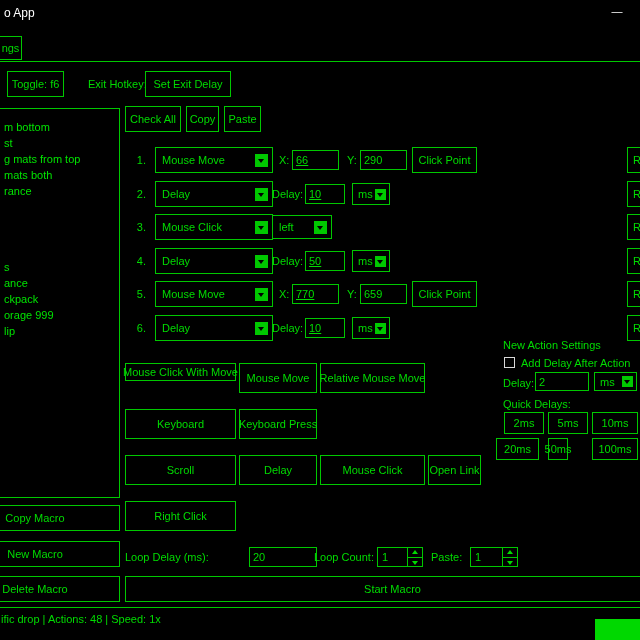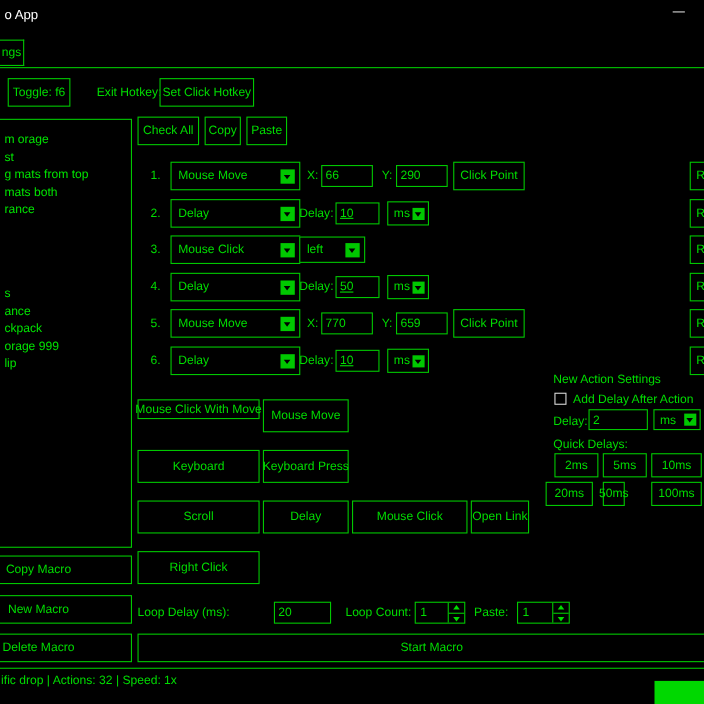--- a/index.html
+++ b/index.html
@@ -42,21 +42,21 @@
   .spin-dn::after {
     content:""; position:absolute; left:4px; top:3px;
     border-left:3px solid transparent; border-right:3px solid transparent; border-top:4px solid var(--txt,#00dc00);
   }
   .chk { position:absolute; width:11px; height:11px; background:#000; border:1px solid #d8d8d8; }
   .titlebar { position:absolute; left:0; top:0; width:640px; height:26px; background:#000; color:#fff; }
   .row { position:absolute; left:0; width:640px; height:26px; }
   .num { position:absolute; left:128px; top:7px; width:18px; text-align:right; }
   .type-dd { left:155px; top:0; width:118px; height:26px; }
   .xlbl { left:279px; top:7px; } .ylbl { left:347px; top:7px; }
-  .xinp { left:292px; top:3px; width:47px; height:20px; }
+  .xinp { left:292px; top:3px; width:47px; height:20px;text-decoration:underline; }
   .yinp { left:360px; top:3px; width:47px; height:20px; }
   .cp-btn { left:412px; top:0; width:65px; height:26px; }
   .dlbl { left:272px; top:7px; }
   .dinp { left:305px; top:3px; width:40px; height:20px;text-decoration:underline; }
   .msdd { left:352px; top:2px; width:38px; height:22px; padding:0 3px 0 5px; }
   .valdd { left:272px; top:1px; width:60px; height:24px; }
   .rm-btn { left:627px; top:0; width:60px; height:26px; justify-content:flex-start; padding-left:5px; }
   .macro-panel { position:absolute; left:-50px; top:108px; width:170px; height:390px; border:1px solid var(--grn,#00c800); background:#000; }
   .macro-item { position:absolute; left:4px; height:14px; color:#00e400; white-space:nowrap; }
   .hline { position:absolute; height:0; border-top:1px solid var(--grn,#00c800); }
@@ -70,24 +70,24 @@
   <div class="titlebar">
     <span class="lbl" style="left:4px;top:6px;font-size:12px;color:#fff">o App</span>
     <span class="lbl" style="left:602px;top:5px;width:30px;text-align:center;color:#fff">—</span>
   </div>
 
   <div class="btn" style="left:0;top:36px;width:22px;height:24px;border-left:none">ngs</div>
   <div class="hline" style="left:0;top:61px;width:640px"></div>
 
   <div class="btn" style="left:7px;top:71px;width:57px;height:26px">Toggle: f6</div>
   <span class="lbl" style="left:88px;top:78px">Exit Hotkey:</span>
-  <div class="btn" style="left:145px;top:71px;width:86px;height:26px">Set Click Hotkey</div>
+  <div class="btn" style="left:145px;top:71px;width:86px;height:26px">Set Exit Delay</div>
 
   <div class="macro-panel"></div>
-  <div class="macro-item" style="top:121px">m orage</div>
+  <div class="macro-item" style="top:121px">m bottom</div>
   <div class="macro-item" style="top:137px">st</div>
   <div class="macro-item" style="top:153px">g mats from top</div>
   <div class="macro-item" style="top:169px">mats both</div>
   <div class="macro-item" style="top:185px">rance</div>
   <div class="macro-item" style="top:261px">s</div>
   <div class="macro-item" style="top:277px">ance</div>
   <div class="macro-item" style="top:293px">ckpack</div>
   <div class="macro-item" style="top:309px">orage 999</div>
   <div class="macro-item" style="top:325px">lip</div>
 
@@ -180,20 +180,21 @@
     <input class="inp dinp" value="10" style="">
     <div class="dd msdd dd-sm">
       <span class="dd-text">ms</span>
       <span class="dd-sq"></span>
     </div>
     <div class="btn rm-btn">R</div>
   </div>
 
   <div class="btn" style="left:125px;top:363px;width:111px;height:18px">Mouse Click With Move</div>
   <div class="btn" style="left:239px;top:363px;width:78px;height:30px">Mouse Move</div>
+  <div class="btn" style="left:320px;top:363px;width:105px;height:30px">Relative Mouse Move</div>
 
   <div class="btn" style="left:125px;top:409px;width:111px;height:30px">Keyboard</div>
   <div class="btn" style="left:239px;top:409px;width:78px;height:30px">Keyboard Press</div>
 
   <div class="btn" style="left:125px;top:455px;width:111px;height:30px">Scroll</div>
   <div class="btn" style="left:239px;top:455px;width:78px;height:30px">Delay</div>
   <div class="btn" style="left:320px;top:455px;width:105px;height:30px">Mouse Click</div>
   <div class="btn" style="left:428px;top:455px;width:53px;height:30px">Open Link</div>
 
   <div class="btn" style="left:125px;top:501px;width:111px;height:30px">Right Click</div>
@@ -209,37 +210,37 @@
   </div>
   <span class="lbl" style="left:503px;top:398px">Quick Delays:</span>
   <div class="btn" style="left:504px;top:412px;width:40px;height:22px">2ms</div>
   <div class="btn" style="left:548px;top:412px;width:40px;height:22px">5ms</div>
   <div class="btn" style="left:592px;top:412px;width:46px;height:22px">10ms</div>
   <div class="btn" style="left:496px;top:438px;width:43px;height:22px">20ms</div>
   <div class="btn" style="left:548px;top:438px;width:20px;height:22px">50ms</div>
   <div class="btn" style="left:592px;top:438px;width:46px;height:22px">100ms</div>
 
   <span class="lbl" style="left:125px;top:551px">Loop Delay (ms):</span>
-  <input class="inp" style="left: 249px; top: 547px; width: 52px; height: 20px;" value="20">
+  <input class="inp" style="left: 249px; top: 547px; width: 68px; height: 20px;" value="20">
   <span class="lbl" style="left:314px;top:551px">Loop Count:</span>
   <div class="spin" style="left:377px;top:547px;width:46px;height:20px">
     <span class="spin-val">1</span>
     <span class="spin-btns">
       <span class="spin-up"></span>
       <span class="spin-dn"></span>
     </span>
   </div>
   <span class="lbl" style="left:431px;top:551px">Paste:</span>
   <div class="spin" style="left:470px;top:547px;width:48px;height:20px">
     <span class="spin-val">1</span>
     <span class="spin-btns">
       <span class="spin-up"></span>
       <span class="spin-dn"></span>
     </span>
   </div>
 
   <div class="btn" style="left:125px;top:576px;width:535px;height:26px">Start Macro</div>
 
   <div class="hline" style="left:0;top:607px;width:640px"></div>
-  <span class="lbl" style="left:1px;top:613px">ific drop | Actions: 32 | Speed: 1x</span>
+  <span class="lbl" style="left:1px;top:613px">ific drop | Actions: 48 | Speed: 1x</span>
   <div class="grip"></div>
 
 </div>
 
 </body></html>

